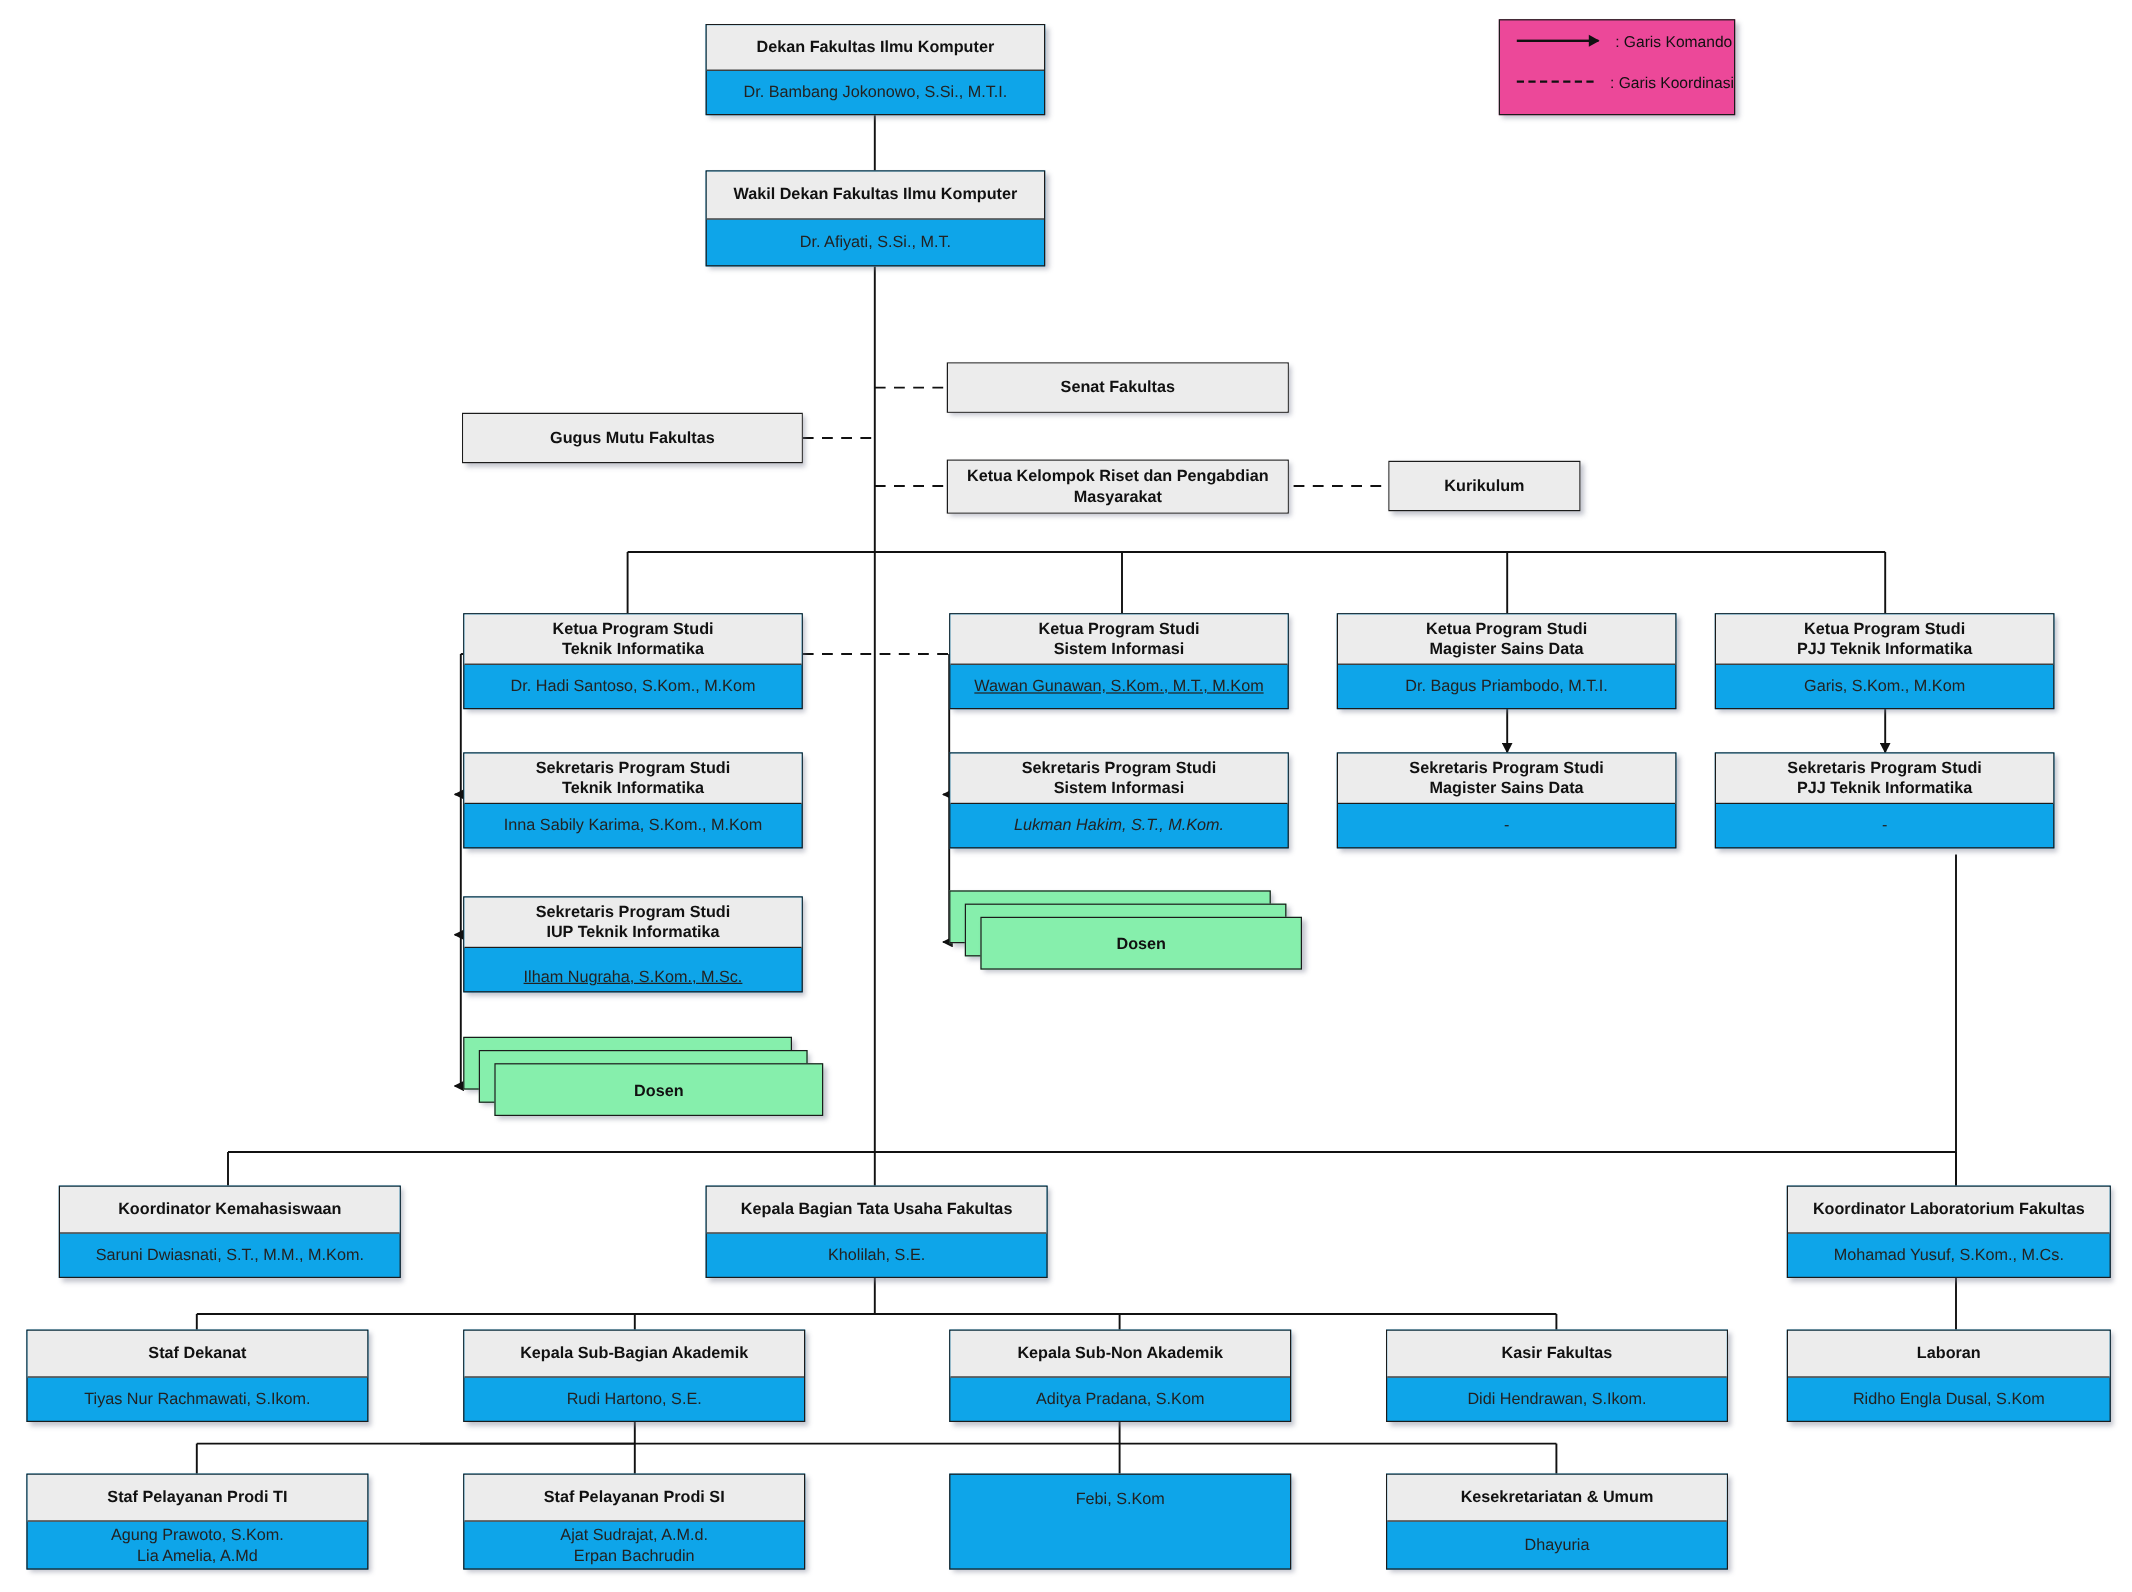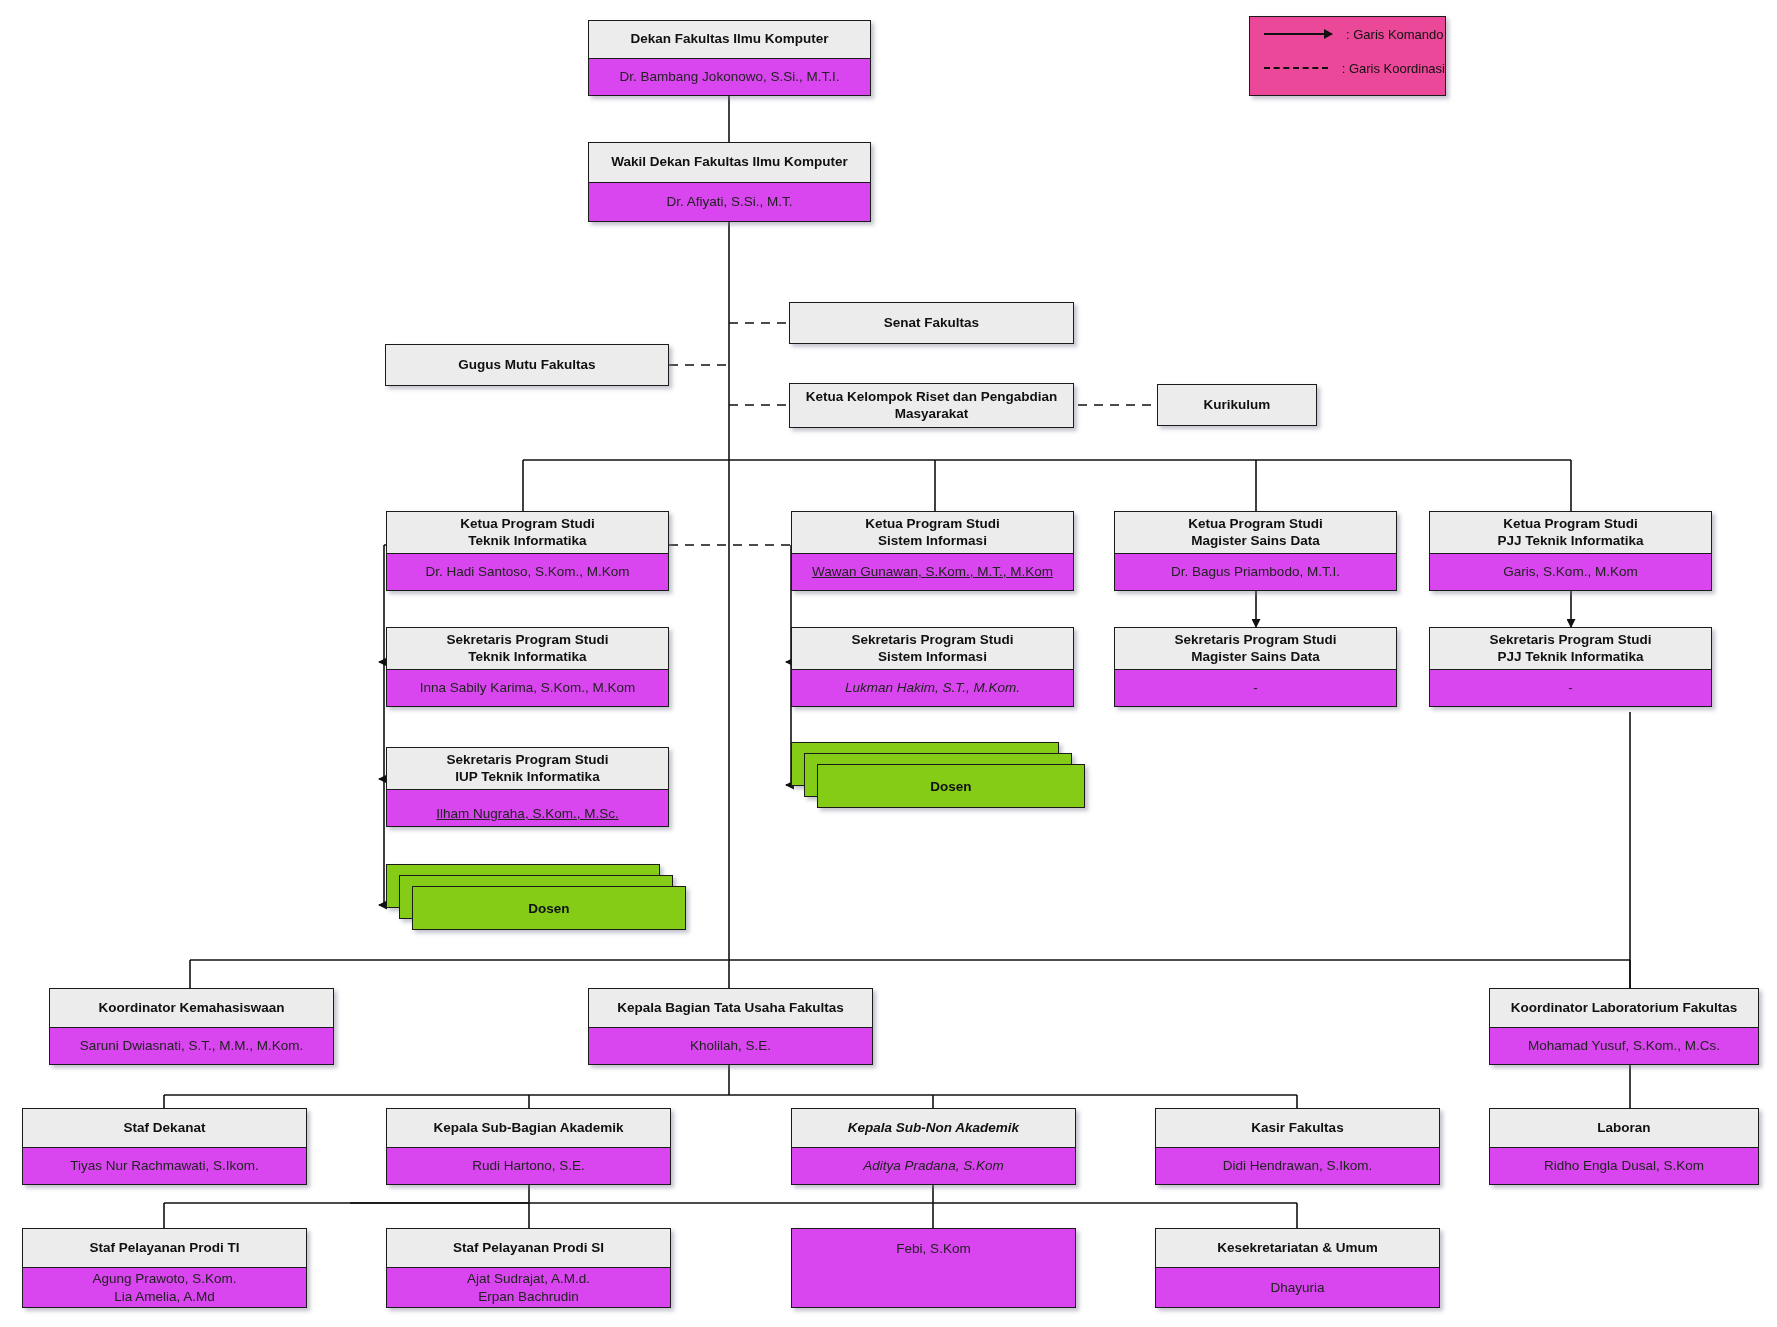--- a/index.html
+++ b/index.html
@@ -1,35 +1,35 @@
 <!DOCTYPE html>
 <html><head>
 <meta charset="utf-8">
 <title>Struktur Organisasi Fakultas Ilmu Komputer</title>
 <style>
   html,body{margin:0;padding:0;background:#ffffff;}
   body{font-family:"Liberation Sans",sans-serif;}
   #canvas{position:relative;width:1777px;height:1327px;overflow:hidden;background:#fff;}
   #wires{position:absolute;left:0;top:0;width:1777px;height:1327px;}
 
-  .node{position:absolute;box-sizing:border-box;background:#d946ef;
+  .node{position:absolute;box-sizing:border-box;background:#0ea5e9;
         border:1.5px solid #1b1b1b;box-shadow:3px 3px 4px rgba(120,125,145,.45);}
   .node .hdr{box-sizing:border-box;background:#ececec;border-bottom:1.5px solid #1b1b1b;
              font-weight:bold;font-size:13.5px;color:#111;text-align:center;
              display:flex;align-items:center;justify-content:center;line-height:1.25;
              padding:3px 6px;}
   .node .body{box-sizing:border-box;font-size:13.5px;color:#222;text-align:center;
               display:flex;align-items:center;justify-content:center;line-height:1.3;
               padding:3px 6px;}
   .node.solo{display:flex;align-items:center;justify-content:center;background:#ececec;}
   .node.solo .hdr{border-bottom:none;background:#ececec;width:100%;height:100%;}
 
   
   .stack{position:absolute;}
-  .stack .card{position:absolute;box-sizing:border-box;background:#84cc16;
+  .stack .card{position:absolute;box-sizing:border-box;background:#86efac;
                border:1.5px solid #1b1b1b;box-shadow:3px 3px 4px rgba(120,125,145,.45);}
   .stack .card.front{display:flex;align-items:center;justify-content:center;
                      font-weight:bold;font-size:13.5px;color:#111;}
 
   
   .legend{position:absolute;box-sizing:border-box;background:#ec4899;border:1.5px solid #1b1b1b;
           box-shadow:3px 3px 4px rgba(120,125,145,.45);}
   .legend-row{display:flex;align-items:center;height:34px;padding-left:14px;}
   .legend-key{width:68px;height:2px;position:relative;}
   .legend-key.solid{background:#111;}
@@ -242,21 +242,21 @@
   <div class="node" style="left:22px;top:1108px;width:285px;height:77px;">
     <div class="hdr" style="height:39px;">Staf Dekanat</div>
     <div class="body" style="height:36px;">Tiyas Nur Rachmawati, S.Ikom.</div>
   </div>
 
   <div class="node" style="left:386px;top:1108px;width:285px;height:77px;">
     <div class="hdr" style="height:39px;">Kepala Sub-Bagian Akademik</div>
     <div class="body" style="height:36px;">Rudi Hartono, S.E.</div>
   </div>
 
-  <div class="node" style="left:791px;top:1108px;width:285px;height:77px;font-style:italic;">
+  <div class="node" style="left:791px;top:1108px;width:285px;height:77px;">
     <div class="hdr" style="height:39px;">Kepala Sub-Non Akademik</div>
     <div class="body" style="height:36px;">Aditya Pradana, S.Kom</div>
   </div>
 
   <div class="node" style="left:1155px;top:1108px;width:285px;height:77px;">
     <div class="hdr" style="height:39px;">Kasir Fakultas</div>
     <div class="body" style="height:36px;">Didi Hendrawan, S.Ikom.</div>
   </div>
 
   <div class="node" style="left:1489px;top:1108px;width:270px;height:77px;">

